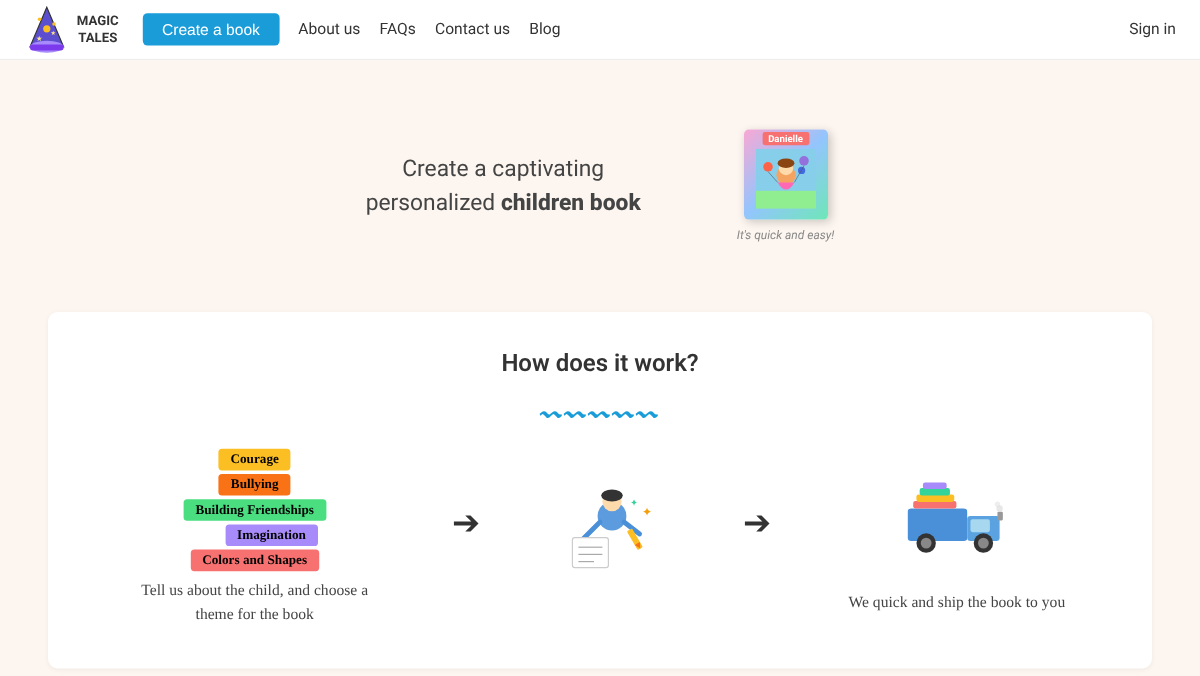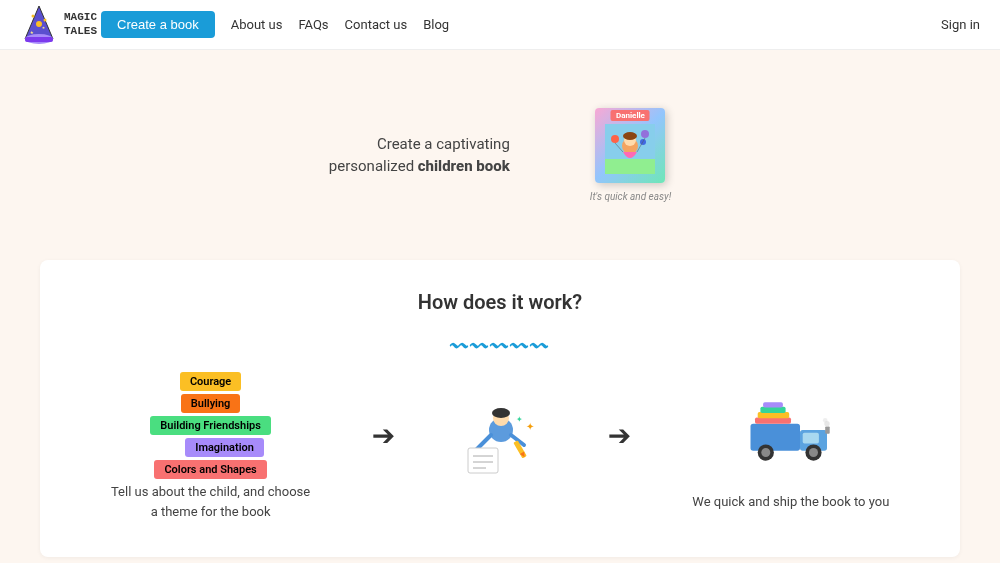--- a/index.html
+++ b/index.html
@@ -18,22 +18,21 @@
       border-bottom: 1px solid #eee;
       display: flex;
       align-items: center;
       padding: 0 20px;
       height: 50px;
     }
     .logo-area {
       display: flex;
       align-items: center;
       gap: 6px;
-      margin-right: 4px;
-      font-family: Liberation Mono, monospace;
+      margin-right: 20px;
     }
     .logo-icon {
       width: 38px;
       height: 42px;
     }
     .logo-text {
       font-size: 11px;
       font-weight: 700;
       color: #333;
       line-height: 1.2;
@@ -72,22 +71,22 @@
     .hero {
       background: #fdf6f0;
       display: flex;
       align-items: center;
       justify-content: center;
       padding: 40px 60px;
       gap: 80px;
       min-height: 210px;
     }
     .hero-text {
-      text-align: right;
-      font-size: 15px;
+      text-align: center;
+      font-size: 19px;
       color: #444;
       line-height: 1.5;
     }
     .hero-text strong {
       font-weight: 800;
     }
     .hero-book {
       display: flex;
       flex-direction: column;
       align-items: center;
@@ -165,20 +164,21 @@
       text-align: center;
       font-size: 18px;
       color: #1a9cd8;
       margin-bottom: 24px;
       letter-spacing: 2px;
     }
     .steps {
       display: flex;
       align-items: center;
       justify-content: space-around;
+      font-family: Liberation Serif, serif;
     }
     .step {
       display: flex;
       flex-direction: column;
       align-items: center;
       text-align: center;
       max-width: 200px;
     }
     .step-icon {
       height: 90px;

